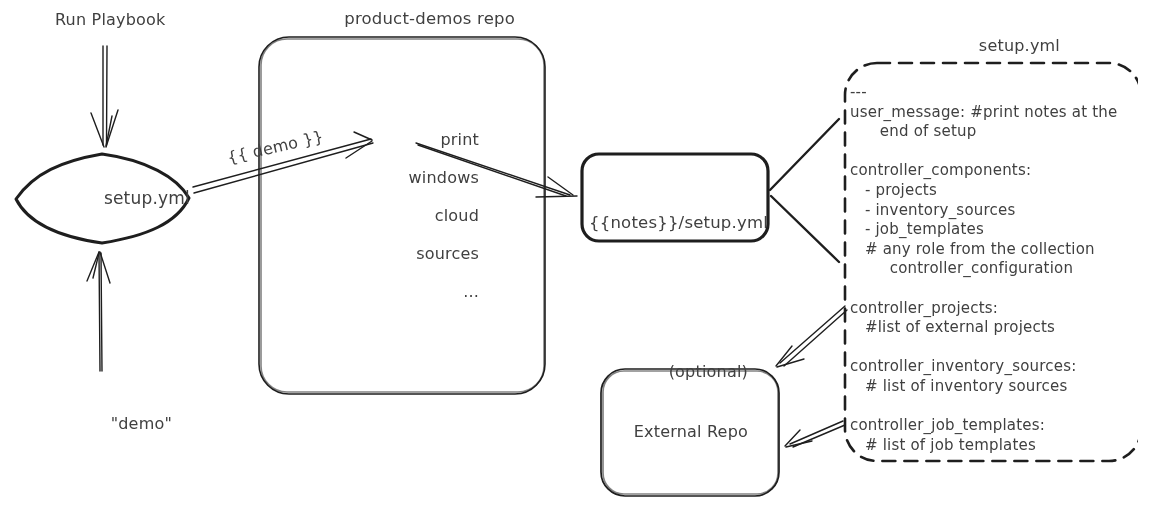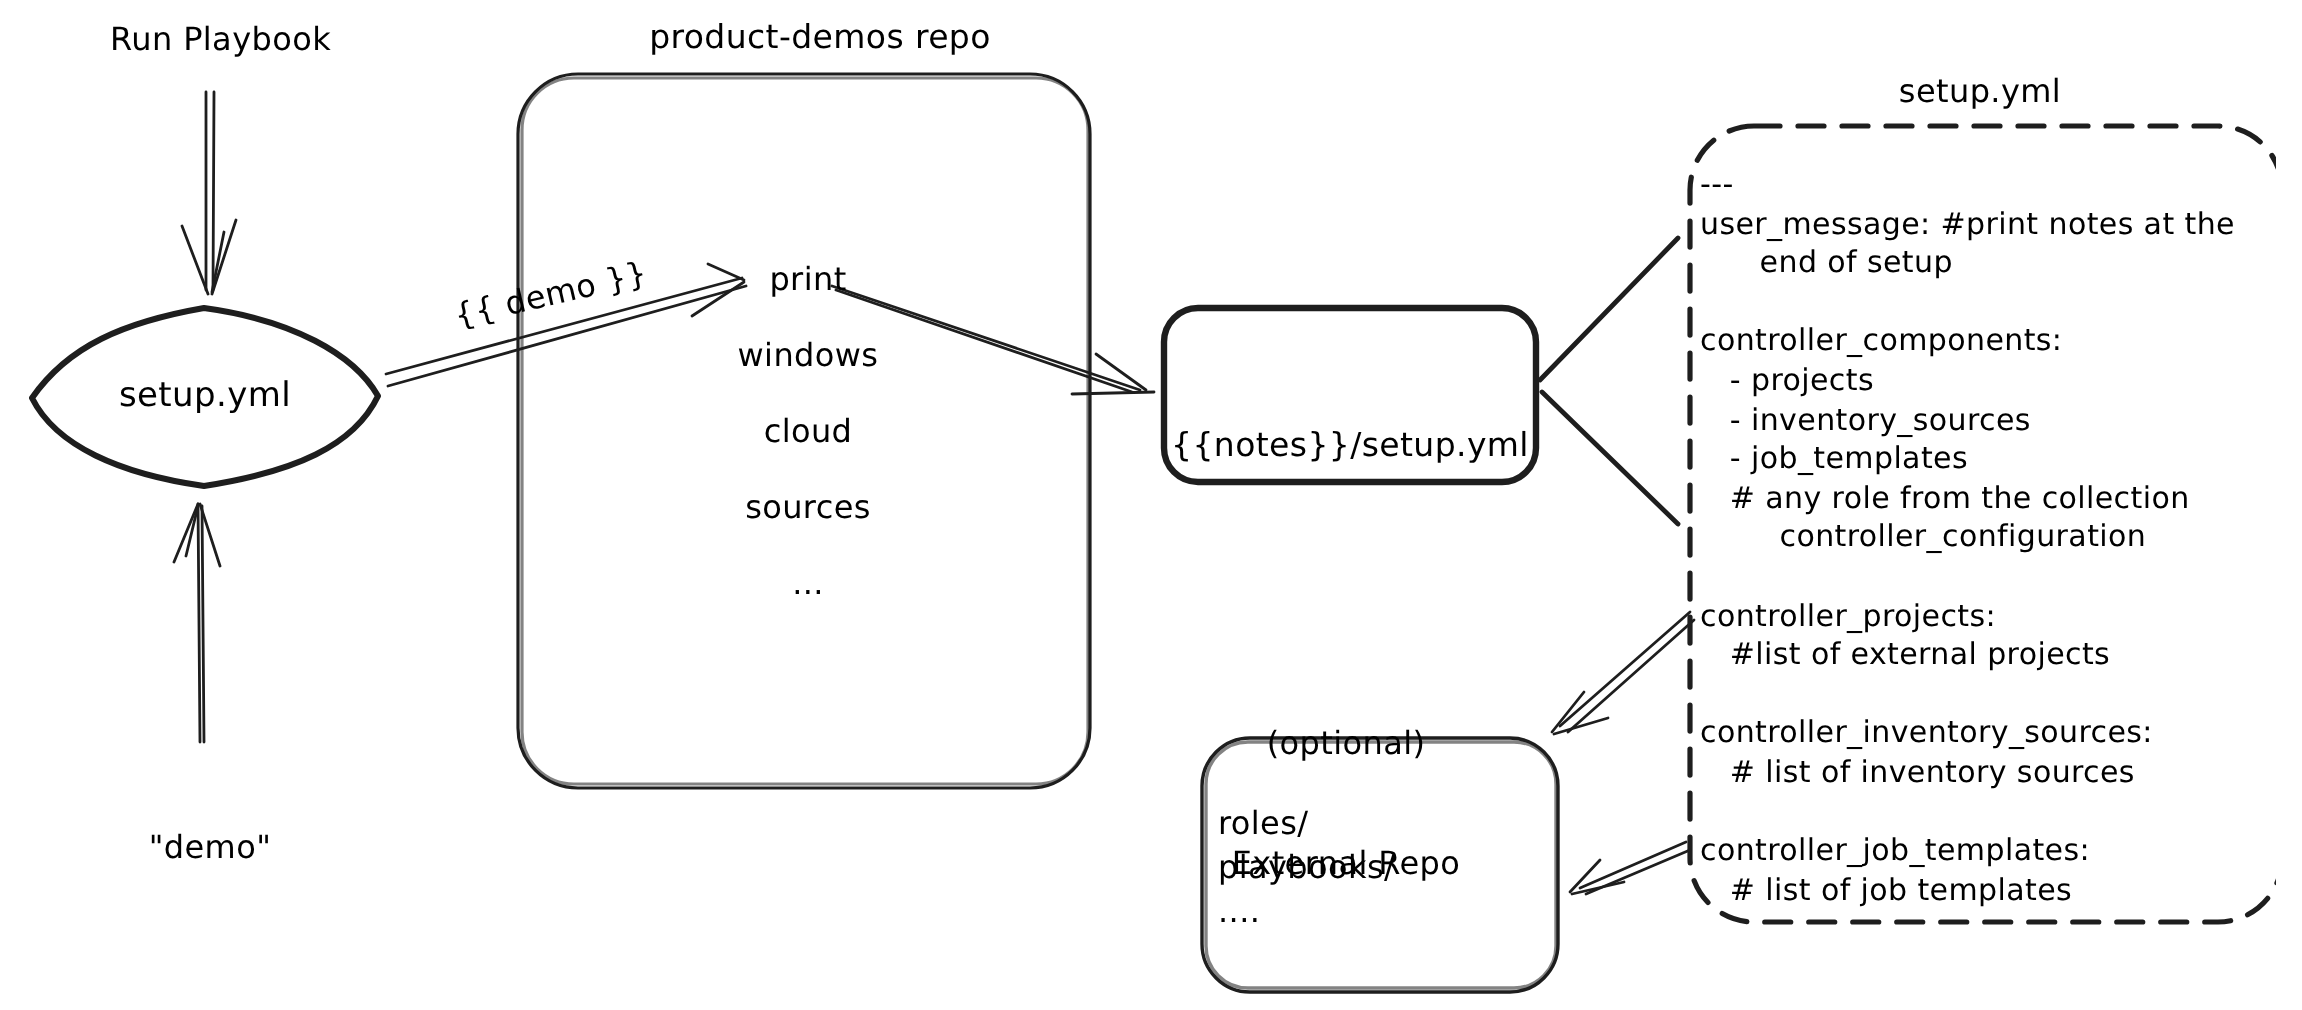--- a/index.html
+++ b/index.html
@@ -1,26 +1,26 @@
 <!DOCTYPE html>
 <html><head>
 <meta charset="utf-8">
 <style>
   html,body{margin:0;padding:0;background:#ffffff;}
   #canvas{
     position:relative;
     width:1138px;height:505px;
     background:#ffffff;
     font-family:"DejaVu Sans","Liberation Sans",sans-serif;
-    color:#000000;
+    color:#404040;
     overflow:hidden;
   }
   #strokes{position:absolute;left:0;top:0;width:1151px;height:505px;}
   .txt{position:absolute;white-space:pre;letter-spacing:.2px;}
-  .center{text-align:center;}
+  .center{text-align:right;}
   .label-lg{font-size:16px;line-height:20px;}
   .diamond-label{font-size:17px;}
   .repo-title{font-size:16.5px;}
   .repo-items{font-size:16px;}
   .repo-items div{line-height:38px;}
   .demo-label{font-size:16px;transform:rotate(-13deg);transform-origin:center;}
   .varbox-label{font-size:16.5px;line-height:22px;}
   .yaml{font-size:15px;line-height:19.6px;}
   .yaml div{min-height:19.6px;white-space:pre;}
   .ext-items{font-size:16px;line-height:22px;}
@@ -124,15 +124,14 @@
 
   <div class="txt label-lg center" style="left:920px;top:36px;width:140px;">setup.yml</div>
 
   <div class="txt yaml" style="left:850px;top:83px;width:285px;"><div>---</div><div>user_message: #print notes at the</div><div>      end of setup</div><div></div><div>controller_components:</div><div>   - projects</div><div>   - inventory_sources</div><div>   - job_templates</div><div>   # any role from the collection</div><div>        controller_configuration</div><div></div><div>controller_projects:</div><div>   #list of external projects</div><div></div><div>controller_inventory_sources:</div><div>   # list of inventory sources</div><div></div><div>controller_job_templates:</div><div>   # list of job templates</div></div>
 
   <div class="txt label-lg center" style="left:598px;top:322px;width:150px;">
     <div>(optional)</div>
     <div>External Repo</div>
   </div>
 
-  <div class="txt ext-items" style="left:609px;top:401px;width:160px;"><div>roles/</div><div>playbooks/</div><div>....</div></div>
 
 </div>
 
 </body></html>

